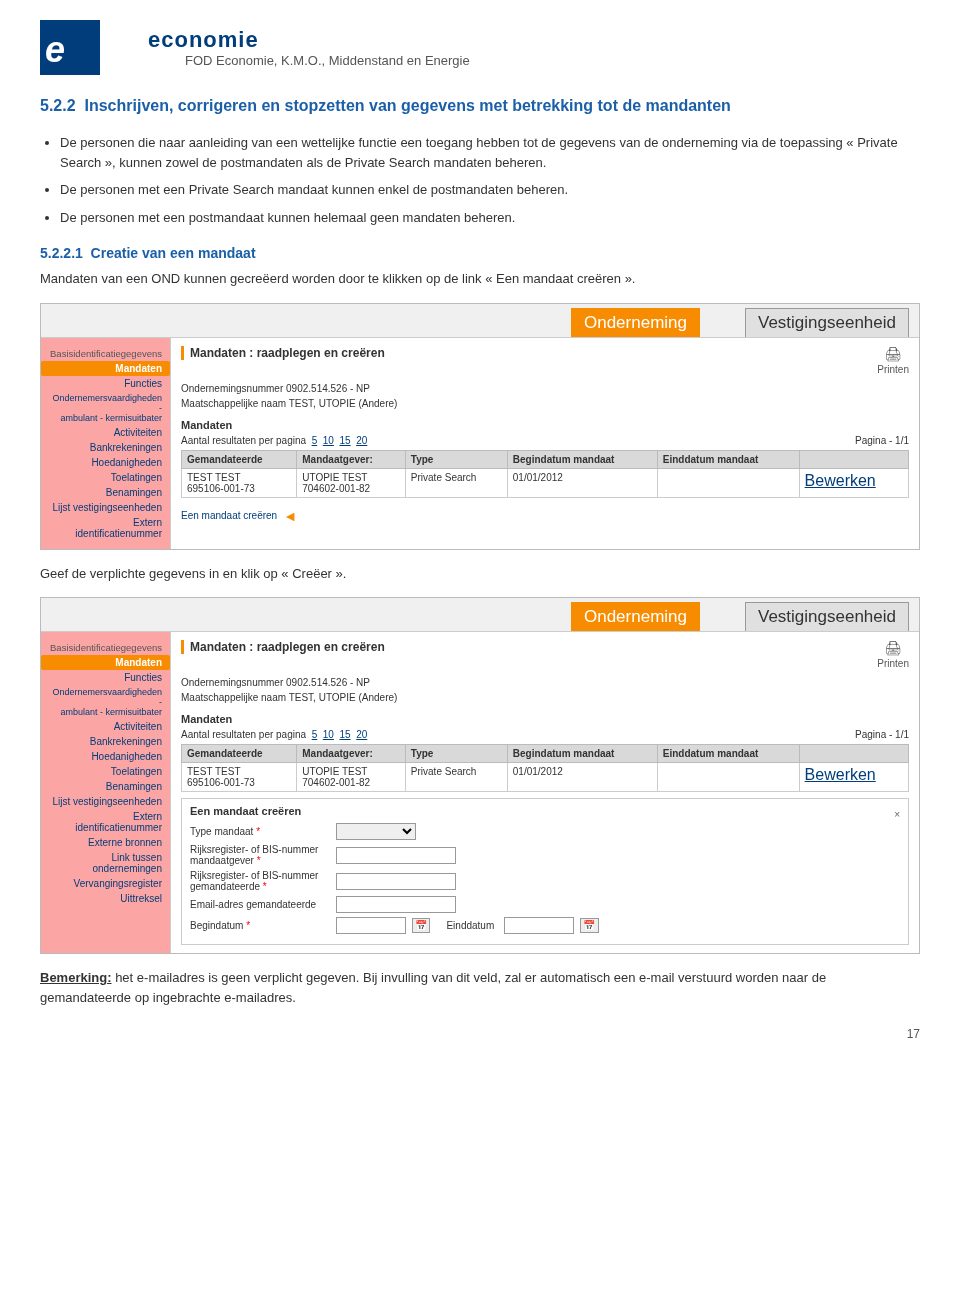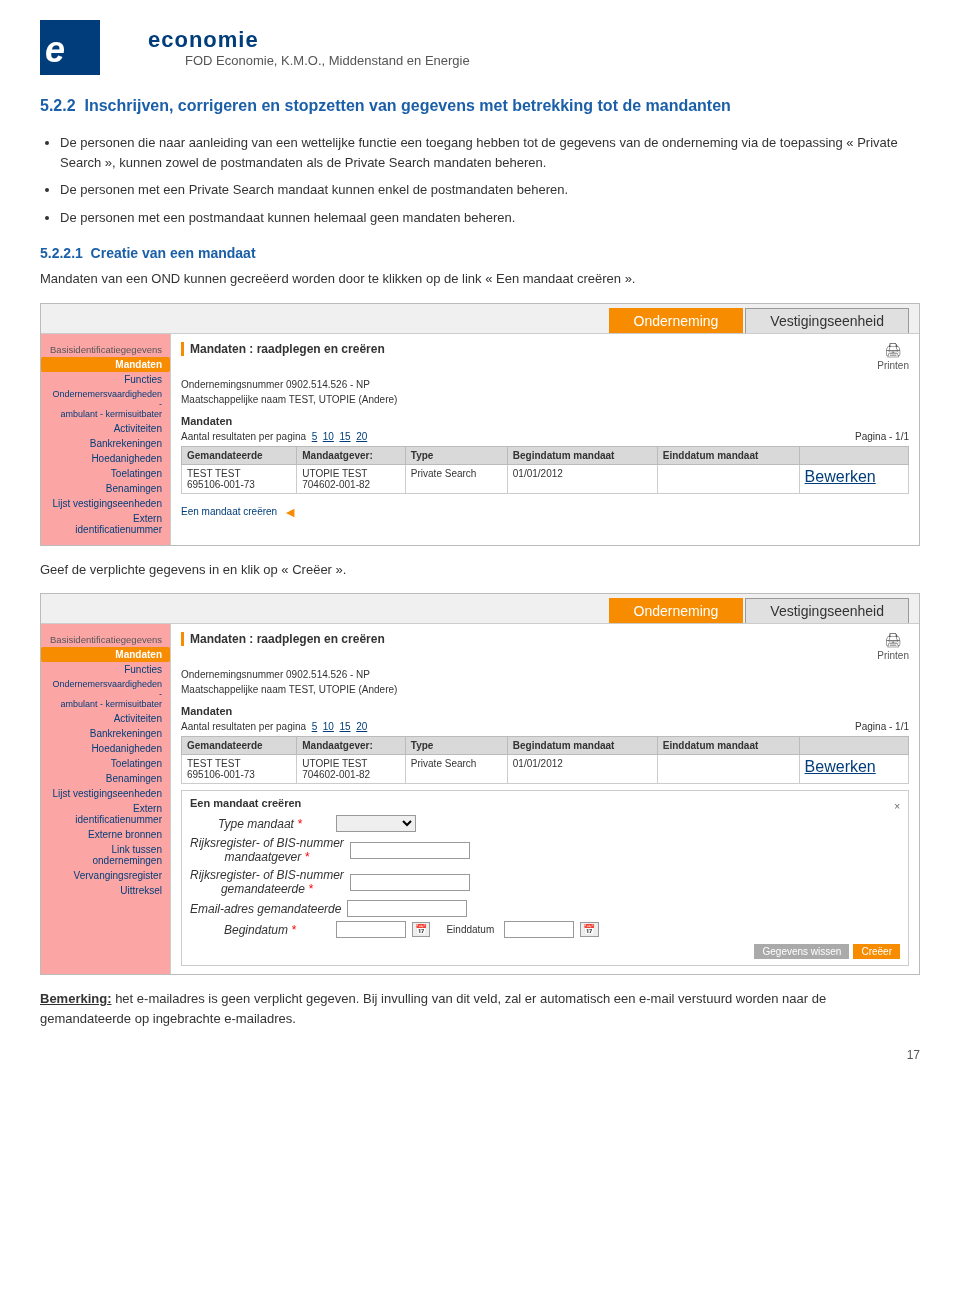--- a/index.html
+++ b/index.html
@@ -87,26 +87,27 @@
     }
     .app-top-tabs {
       display: flex;
       justify-content: flex-end;
       background: #f0f0f0;
       border-bottom: 1px solid #ccc;
       padding: 4px 10px 0 10px;
       gap: 2px;
     }
     .app-tab {
-      padding: 4px 24px;
-      font-size: 14px;
+      padding: 4px 12px;
+      font-size: 17px;
       border: 1px solid #999;
       border-bottom: none;
       background: #e0e0e0;
       cursor: pointer;
+      margin-left: 43px;
     }
     .app-tab.active {
       background: #f88c00;
       color: white;
       border-color: #f88c00;
     }
     .app-inner {
       display: flex;
     }
     .app-sidebar {
@@ -230,24 +231,23 @@
       font-size: 10px;
     }
     .app-form-row {
       display: flex;
       align-items: center;
       margin-bottom: 4px;
       gap: 6px;
     }
     .app-form-label {
       min-width: 140px;
-      font-size: 12px;
-      text-align: center;
+      font-size: 10px;
+      text-align: left;
       color: #333;
-      font-style: italic;
     }
     .app-form-input {
       border: 1px solid #999;
       padding: 2px 4px;
       font-size: 10px;
       width: 120px;
       background: #fff;
     }
     .app-form-select {
       border: 1px solid #999;
@@ -522,24 +522,20 @@
           <input class="app-form-input" type="text" style="">
         </div>
         <div class="app-form-row">
           <div class="app-form-label">Begindatum <span class="required-star">*</span></div>
           <input class="app-form-input" type="text" style="width: 70px;">
           <span class="cal-icon">📅</span>
           <span style="margin-left:10px;font-size:10px;">Einddatum</span>
           <input class="app-form-input" type="text" style="width: 70px; margin-left: 4px;">
           <span class="cal-icon">📅</span>
         </div>
-        <div class="form-buttons-row">
-          <button class="btn-gray">Gegevens wissen</button>
-          <button class="btn-orange">Creëer</button>
-        </div>
       </div>
     </div>
   </div>
 </div>
 
 <p class="note-text">
   <span class="underline-bold">Bemerking:</span><span> het e-mailadres is geen verplicht gegeven. Bij invulling van dit veld, zal er automatisch een e-mail verstuurd worden naar de gemandateerde op ingebrachte e-mailadres.</span>
 </p>
 
 <div class="page-number">17</div>

